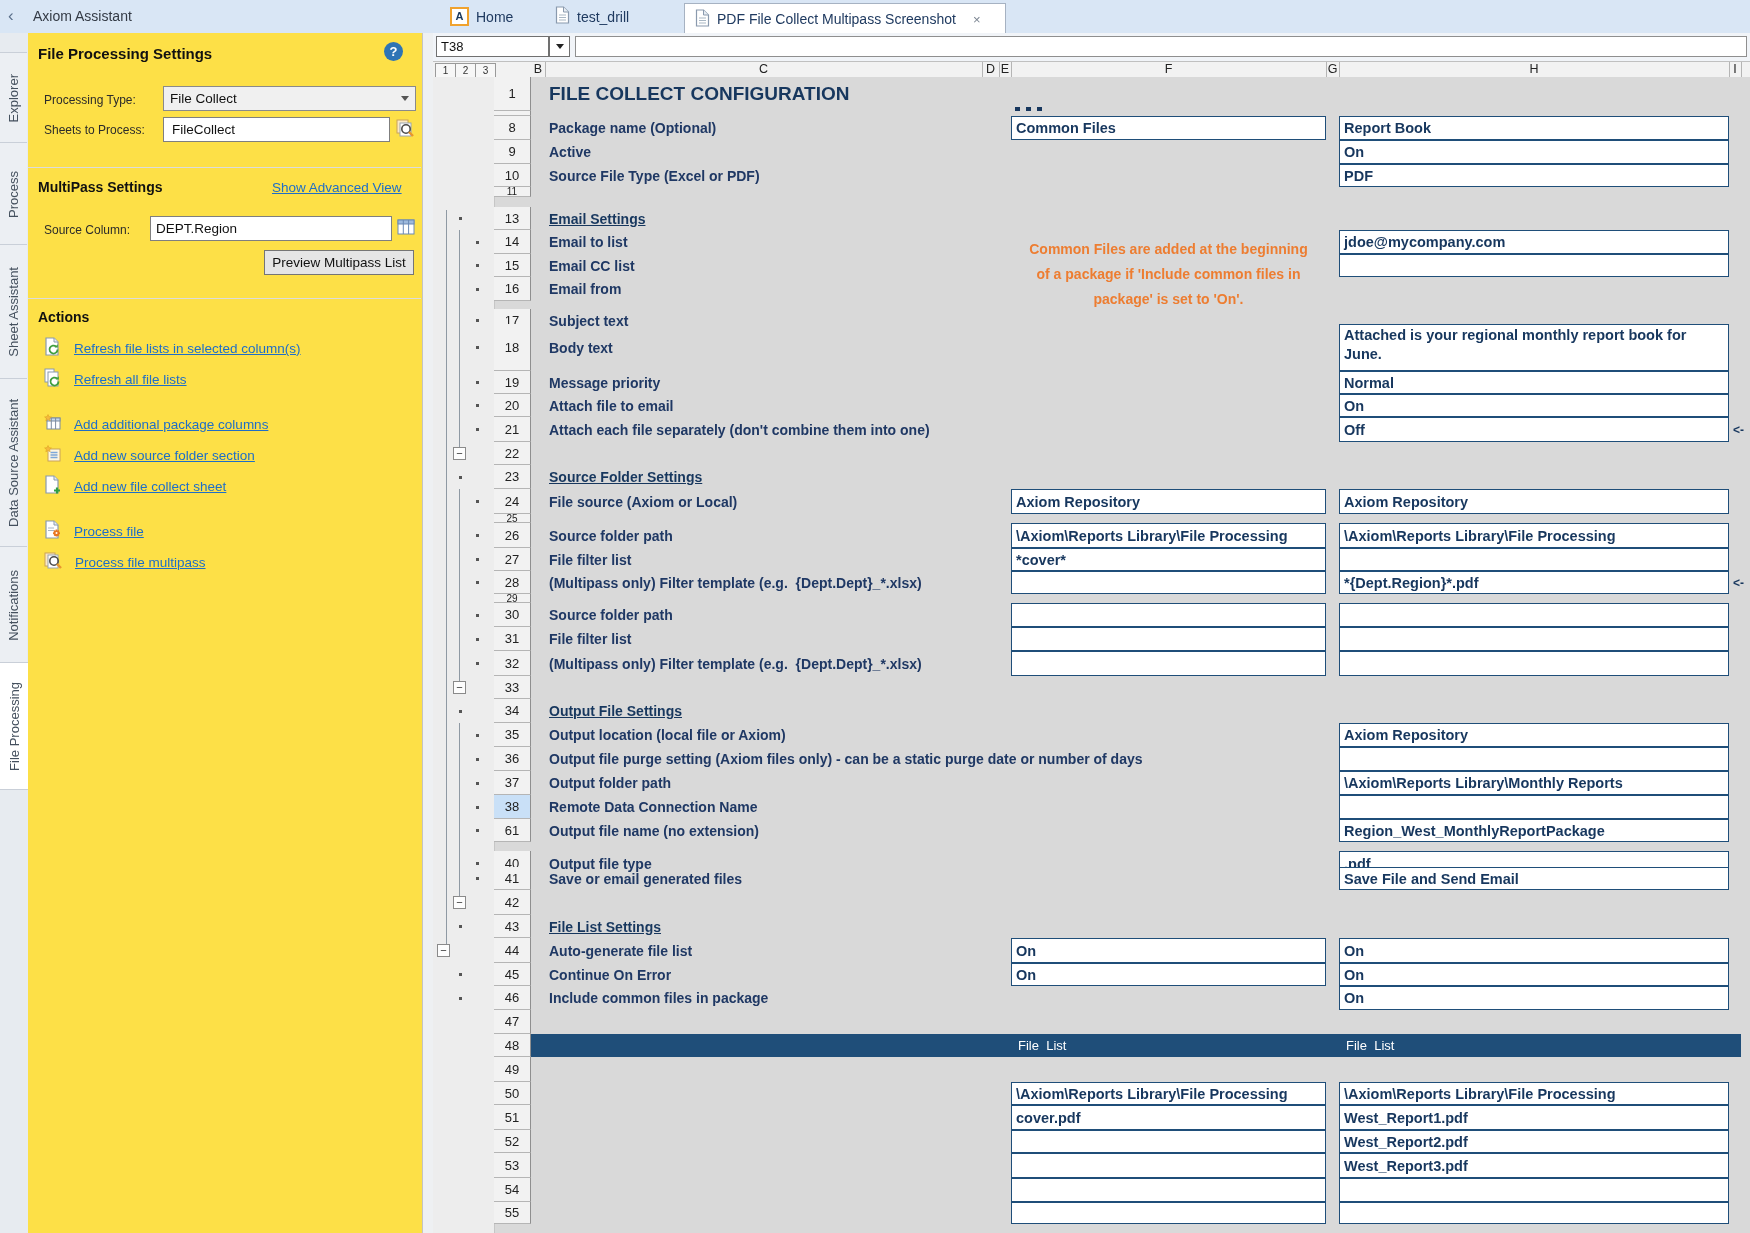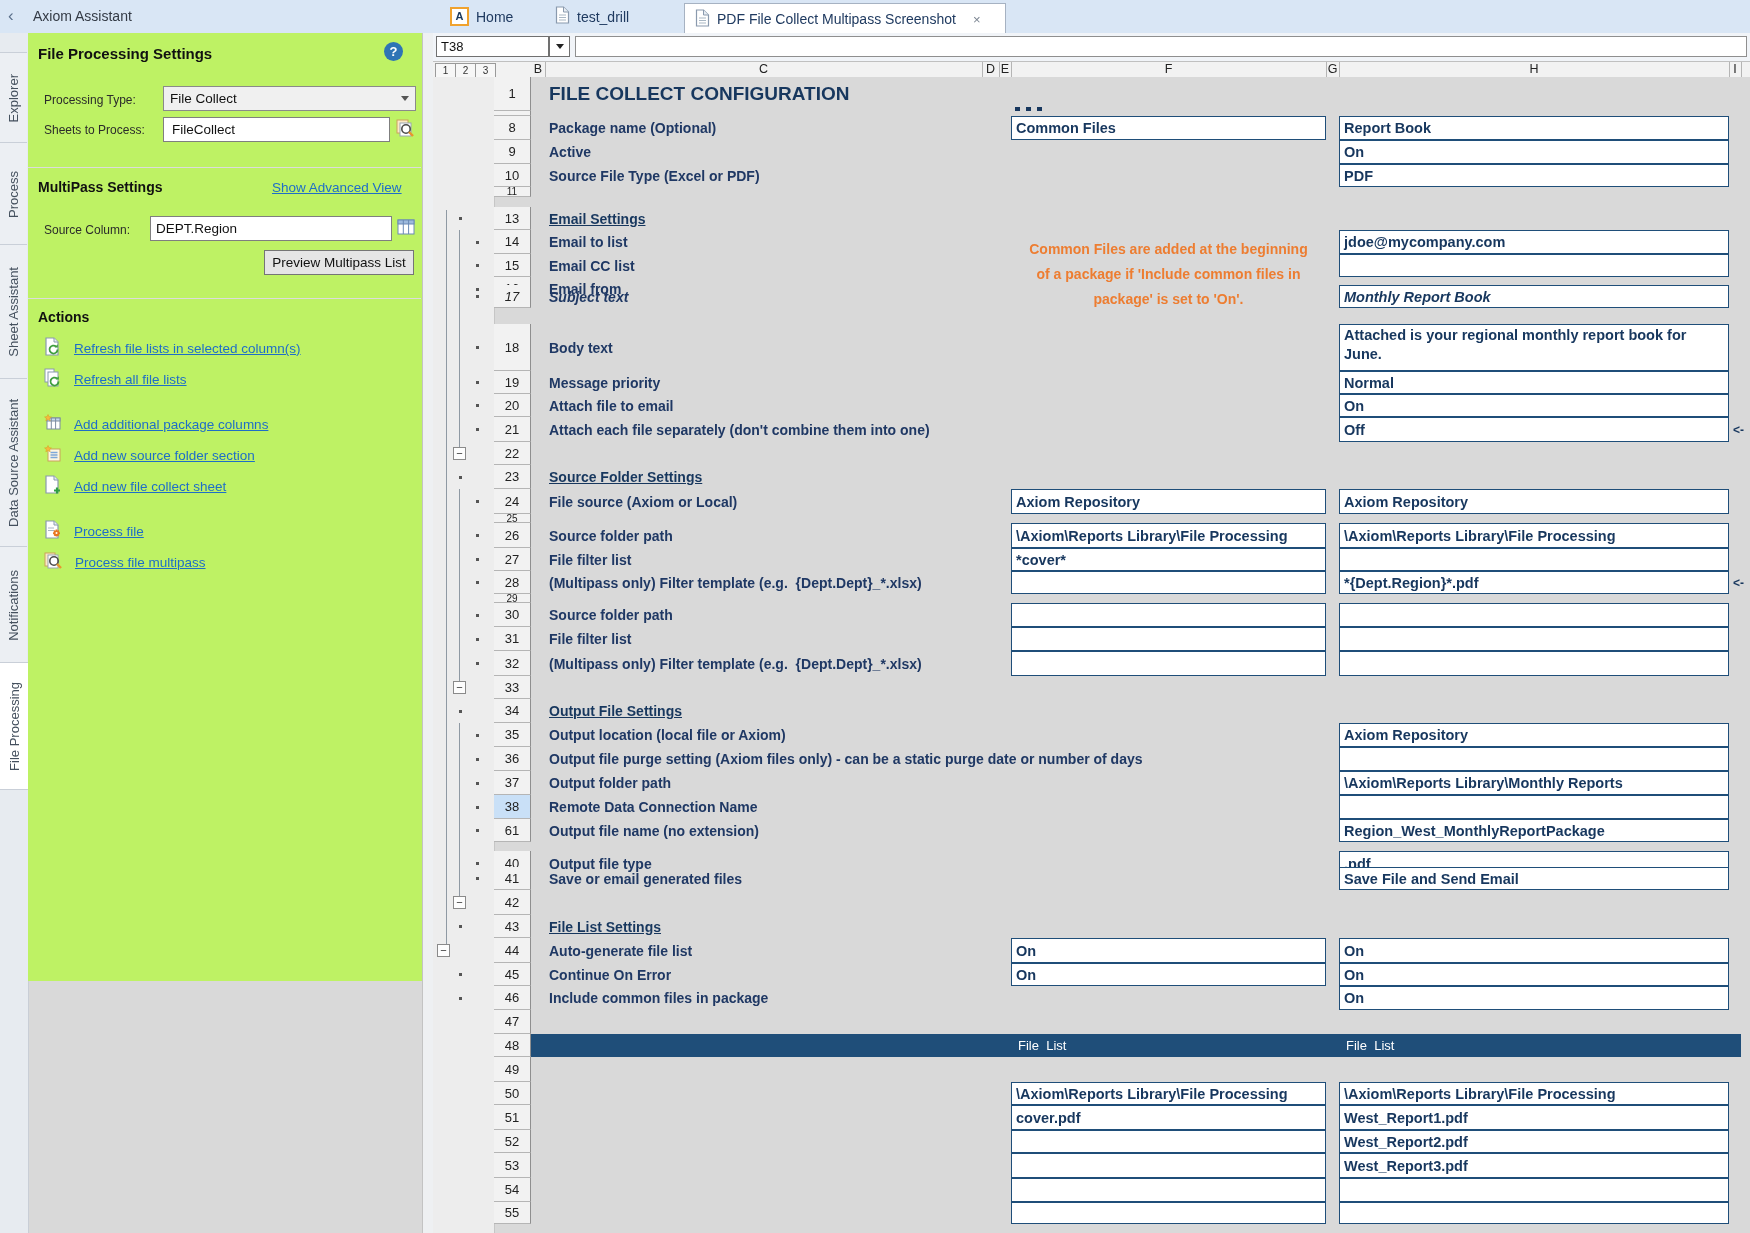--- a/index.html
+++ b/index.html
@@ -15,21 +15,21 @@
   .tabclose{color:#7a8491;font-size:13px;margin-left:10px;}
   .aicon{width:15px;height:15px;background:#fff;border:2px solid #f0a22e;color:#17375e;
          font-weight:bold;font-size:11px;line-height:14px;text-align:center;}
   
   #sidestrip{left:0;top:33px;width:28px;height:1200px;background:#e7ebf0;border-right:1px solid #c9ced6;}
   .sidetab{position:absolute;left:0;width:27px;background:#eceff3;border-top:1px solid #c9cfd8;border-bottom:1px solid #c9cfd8;
            display:flex;align-items:center;justify-content:center;}
   .sidetab span{writing-mode:vertical-rl;transform:rotate(180deg);font-size:13px;color:#44505e;white-space:nowrap;}
   .sidetab.active{background:#ffffff;width:28px;}
   
-  #panel{left:28px;top:33px;width:394px;height:948px;background:#bef264;border-right:3px solid #0f766e;}
+  #panel{left:28px;top:33px;width:394px;height:1200px;background:#fde047;border-right:3px solid #0f766e;}
   .ptitle{font-size:15px;font-weight:bold;color:#111;}
   .plabel{font-size:12px;color:#2b2b2b;text-align:right;}
   .pinput{position:absolute;box-sizing:border-box;border:1px solid #7f7f7f;background:#fff;font-family:"Liberation Sans",sans-serif;
           font-size:13.5px;color:#111;padding:0 5px;}
   .combo{box-sizing:border-box;border:1px solid #8a8a8a;background:#f0f0f0;font-size:13.5px;color:#111;
          display:flex;align-items:center;padding:0 6px;}
   .combo .chev{margin-left:auto;width:0;height:0;border-left:4px solid transparent;border-right:4px solid transparent;border-top:5px solid #555;}
   .helpcircle{width:19px;height:19px;border-radius:50%;background:#2e74b5;color:#fff;font-weight:bold;font-size:13px;
               text-align:center;line-height:19px;}
   .divider{height:1px;background:#dcdcdc;}
@@ -327,24 +327,23 @@
         <div class="rowhdr">15</div>
         <div class="clabel">Email CC list</div>
         <div class="cellbox hbox"></div>
         <div class="odot" style="left: 43px; top: 10px;"></div>
       </div>
       <div class="srow" style="top: 200px; height: 24px;">
         <div class="rowhdr">16</div>
         <div class="clabel">Email from</div>
         <div class="odot" style="left: 43px; top: 10.5px;"></div>
       </div>
-      <div class="srow" style="top: 208px; height: 23px; font-style: italic;">
+      <div class="srow" style="top: 232px; height: 23px;">
         <div class="rowhdr">17</div>
         <div class="clabel">Subject text</div>
-        <div class="cellbox hbox">Monthly Report Book</div>
         <div class="odot" style="left: 43px; top: 10px;"></div>
       </div>
       <div class="srow" style="top: 247px; height: 47px;">
         <div class="rowhdr">18</div>
         <div class="clabel">Body text</div>
         <div class="cellbox hbox wrap">Attached is your regional monthly report book for June.</div>
         <div class="odot" style="left: 43px; top: 22px;"></div>
       </div>
       <div class="srow" style="top: 294px; height: 23px;">
         <div class="rowhdr">19</div>

